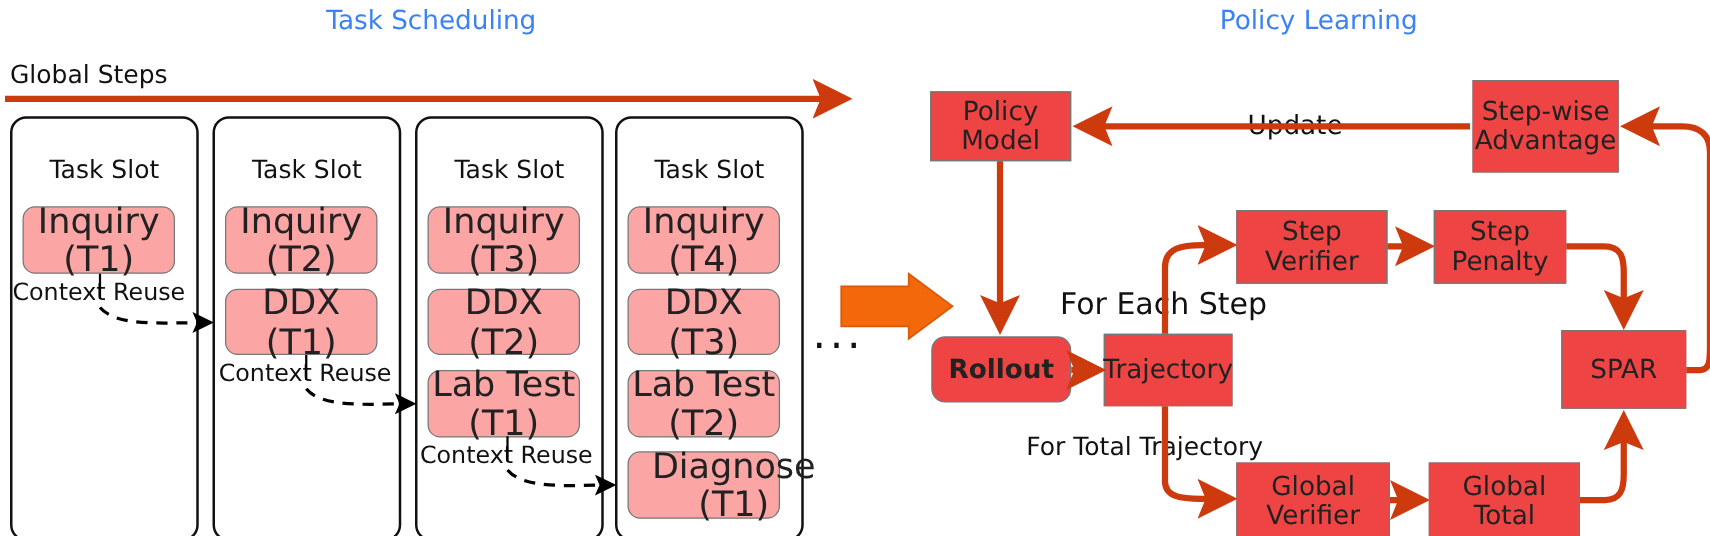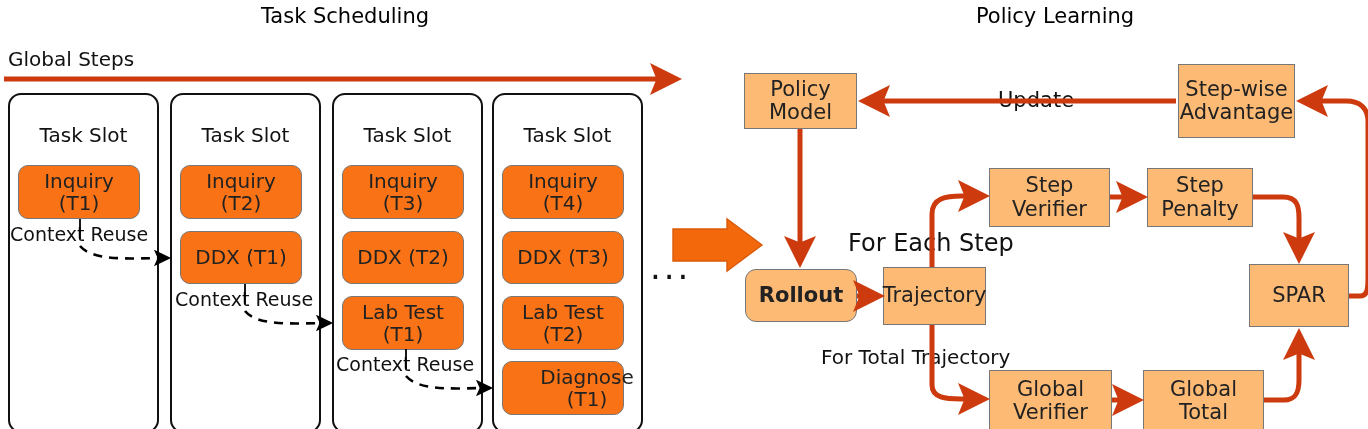--- a/index.html
+++ b/index.html
@@ -1,31 +1,31 @@
 <!DOCTYPE html>
 <html><head>
 <meta charset="utf-8">
 <style>
   html,body{margin:0;padding:0;background:#ffffff;}
   body{width:1368px;height:429px;overflow:hidden;font-family:"DejaVu Sans","Liberation Sans",sans-serif;color:#1a1a1a;}
   #stage{position:relative;width:1368px;height:429px;}
 
-  .ttl{position:absolute;font-size:21px;color:#000000;white-space:nowrap;text-align:center;}
+  .ttl{position:absolute;font-size:21px;color:#3b82f6;white-space:nowrap;text-align:center;}
 
   .slot{position:absolute;border:2.2px solid #111;border-radius:13px;background:#fff;box-sizing:border-box;}
   .slot-label{position:absolute;left:0;right:0;text-align:center;font-size:20px;color:#111;white-space:nowrap;}
 
-  .task-box{position:absolute;border:1.6px solid #777;border-radius:10px;background:#f97316;
+  .task-box{position:absolute;border:1.6px solid #777;border-radius:10px;background:#fca5a5;
             box-sizing:border-box;display:flex;align-items:center;justify-content:center;
-            text-align:center;font-size:20px;line-height:1.12;color:#222;}
+            text-align:center;font-size:28px;line-height:1.12;color:#222;}
 
   .lbl{position:absolute;font-size:19px;color:#111;white-space:nowrap;}
   .lbl-gs{position:absolute;font-size:20px;color:#111;white-space:nowrap;}
 
-  .rbox{position:absolute;border:1.7px solid #777;background:#fdba74;box-sizing:border-box;
+  .rbox{position:absolute;border:1.7px solid #777;background:#ef4444;box-sizing:border-box;
         display:flex;align-items:center;justify-content:center;text-align:center;
         font-size:21px;line-height:1.1;color:#222;}
   .rbox.round{border-radius:11px;font-weight:bold;}
 
   svg.ov{position:absolute;left:0;top:0;width:1368px;height:429px;overflow:visible;pointer-events:none;}
   .ellipsis{position:absolute;font-size:34px;letter-spacing:3px;color:#111;line-height:1;}
 </style>
 </head>
 <body>
 

